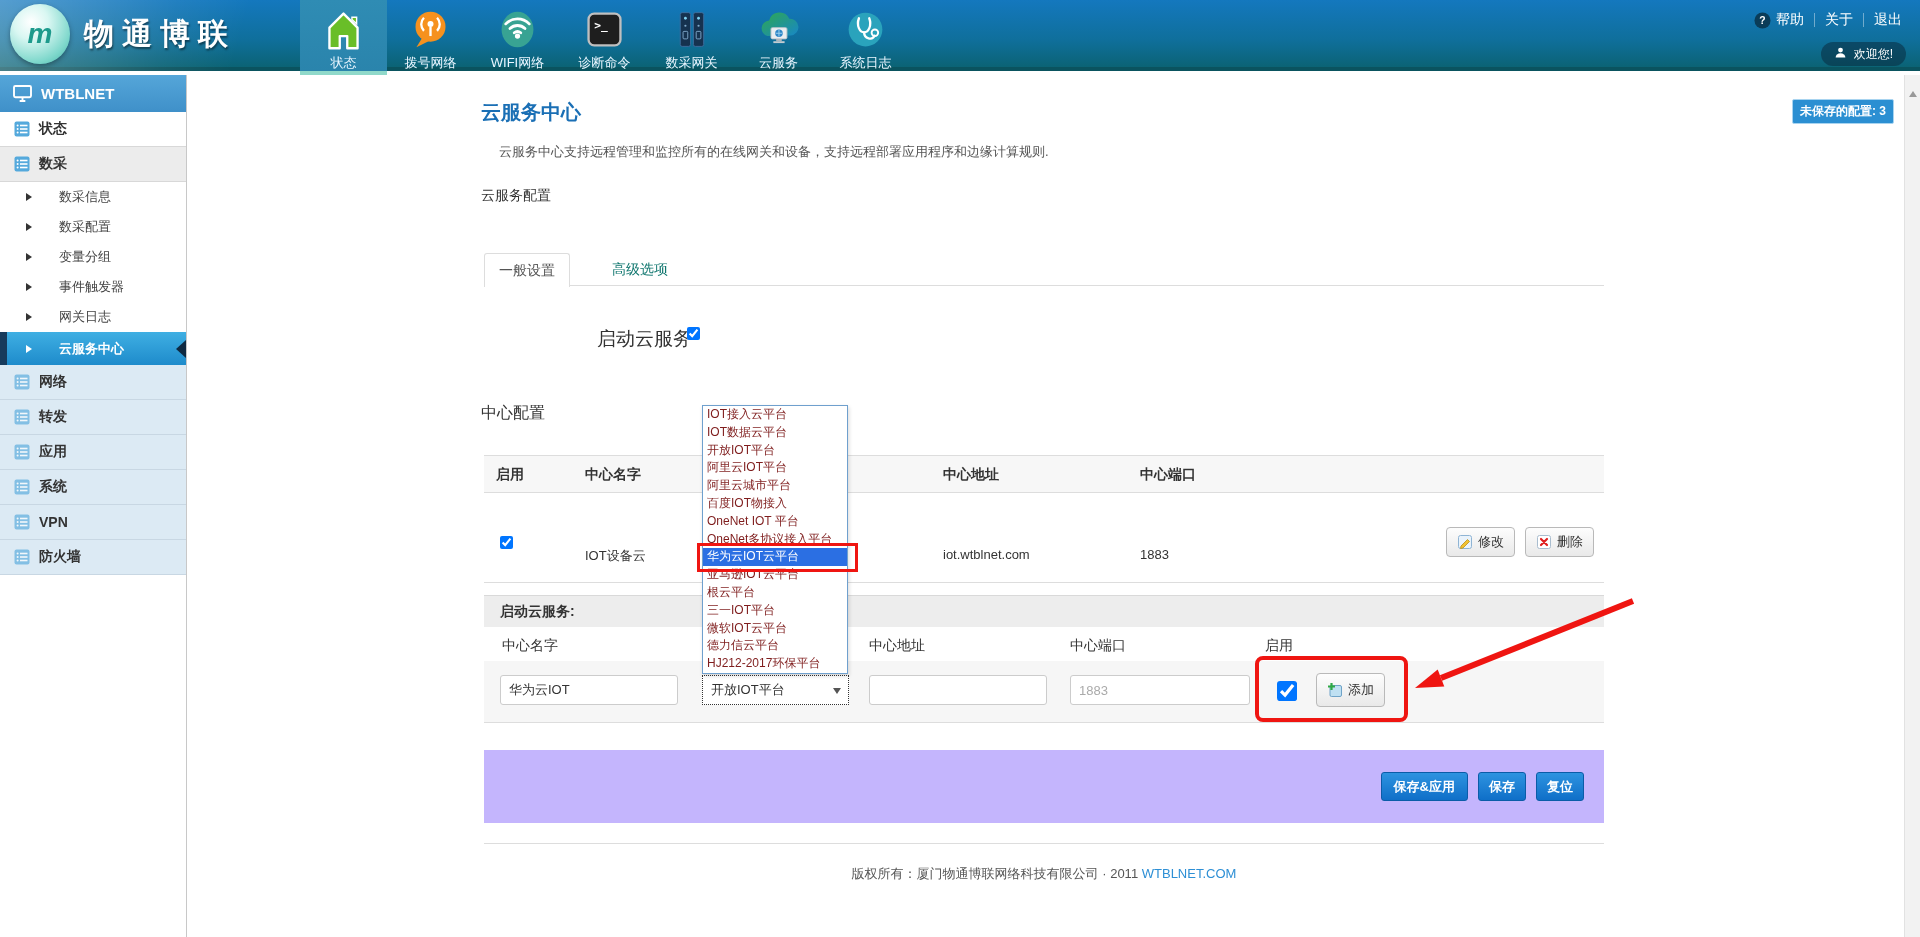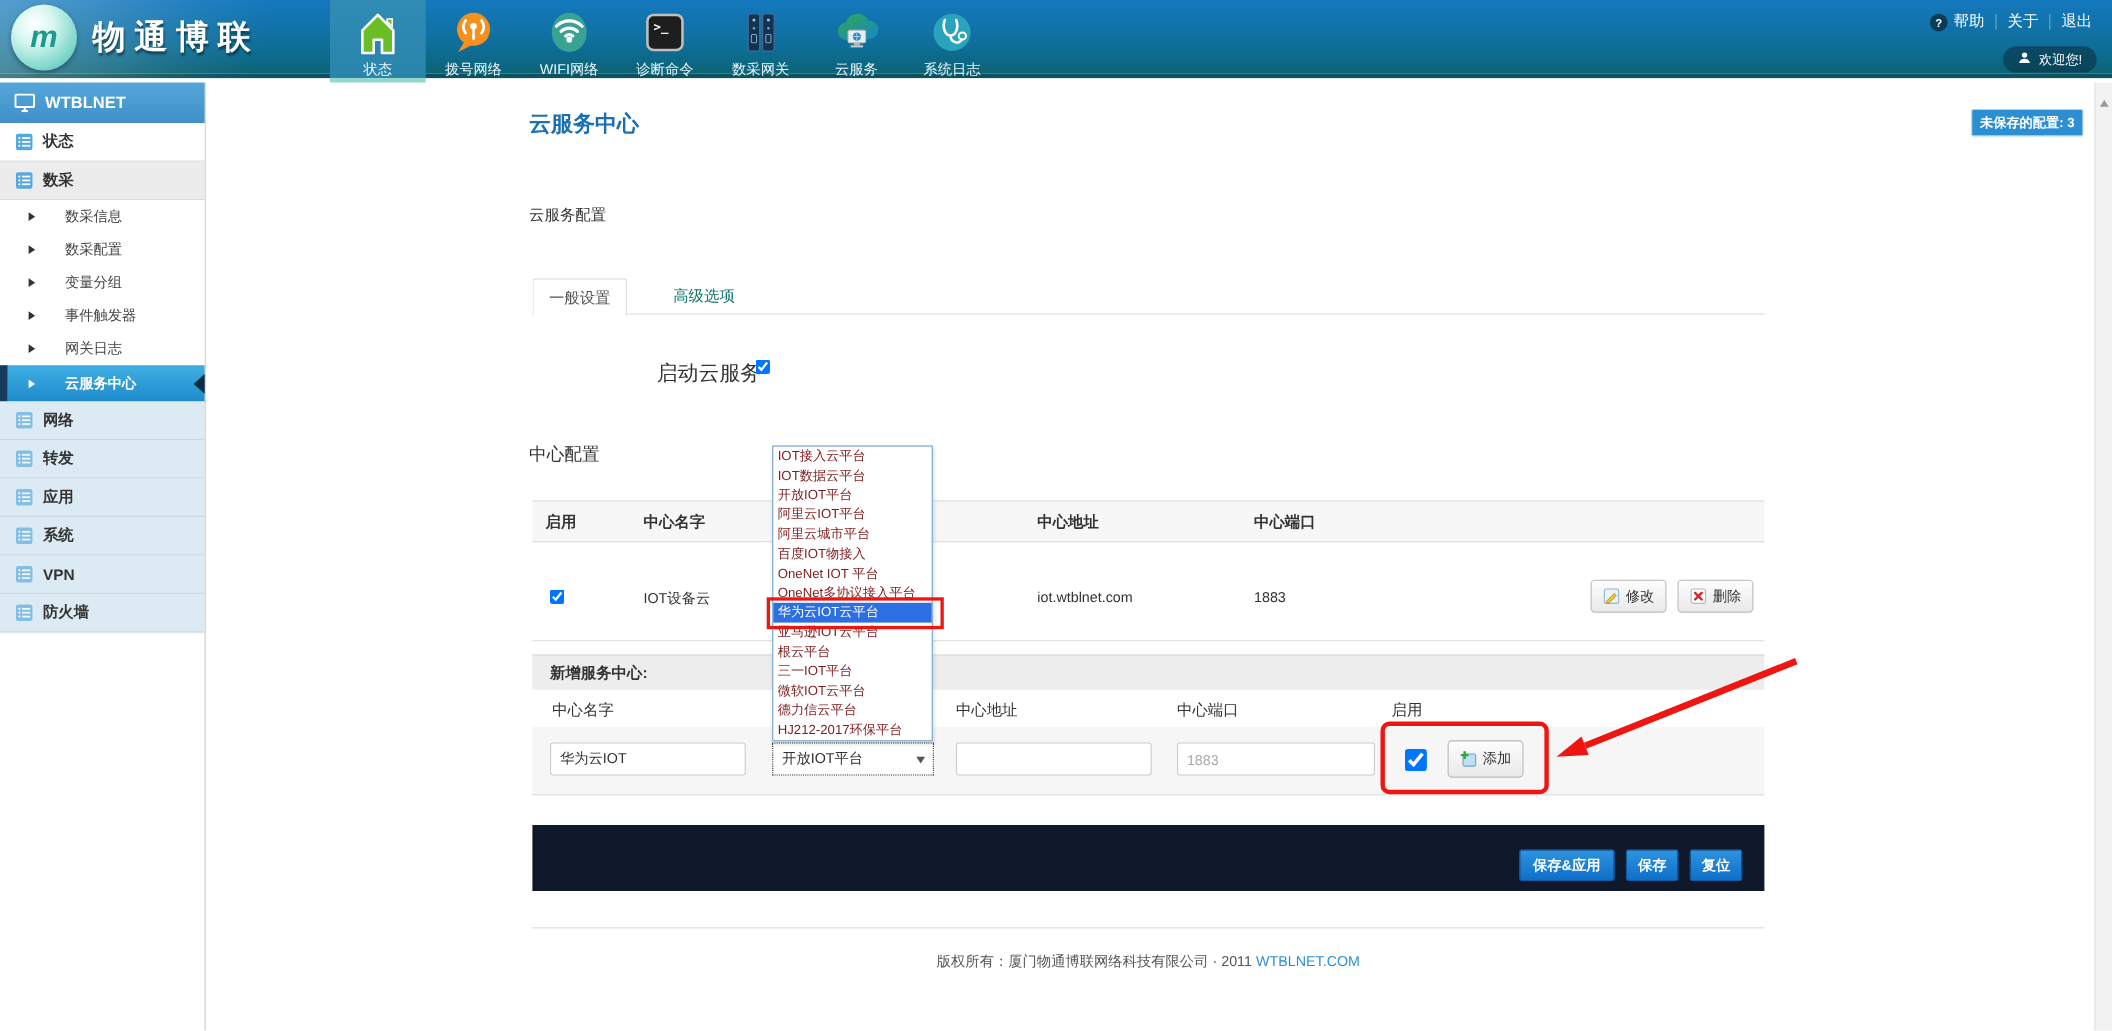--- a/index.html
+++ b/index.html
@@ -70,21 +70,21 @@
   .tab-active{left:0;top:0;width:86px;background:#fff;border:1px solid #DDD;border-bottom:none;color:#555;z-index:2;border-radius:3px 3px 0 0;}
   .tab-link{left:116px;top:0;width:80px;color:#0f766e;border:none;}
   .enable-label{position:absolute;left:410px;top:251px;font-size:19px;color:#333;}
   .enable-cb{position:absolute;left:496px;top:249px;}
   .tbl-title{position:absolute;left:294px;top:328px;font-size:16px;font-weight:normal;color:#333;margin:0;}
   .tbl-head{position:absolute;left:297px;top:380px;width:1120px;height:38px;background:#F7F7F7;
           border-top:1px solid #DDD;border-bottom:1px solid #DDD;font-weight:bold;font-size:14px;}
   .tbl-head span{position:absolute;top:10px;}
   .tbl-row{position:absolute;left:297px;top:428px;width:1120px;height:80px;border-bottom:1px solid #DDD;font-size:13px;}
   .c1{left:12px;} .c2{left:101px;} .c3{left:459px;} .c4{left:656px;}
-  .tbl-row .cell{position:absolute;top:32px;text-align:center;}
+  .tbl-row .cell{position:absolute;top:44px;text-align:center;}
   .tbl-row input{top:30px;position:absolute;}
   .row-actions{position:absolute;right:10px;top:24px;display:flex;gap:10px;}
   .gbtn{height:30px;display:inline-flex;align-items:center;gap:5px;padding:0 10px;font-size:13px;color:#333;
           background:linear-gradient(#FDFDFD,#E9E9E9);border:1px solid #B9B9B9;border-radius:4px;cursor:pointer;}
   .gbtn svg{width:16px;height:16px;}
   .add-band{position:absolute;left:297px;top:520px;width:1120px;height:32px;background:#EDEDED;
           border-top:1px solid #D9D9D9;display:flex;align-items:center;padding-left:16px;font-weight:bold;font-size:14px;}
   .add-labels{position:absolute;left:297px;top:556px;width:1120px;height:30px;font-size:14px;color:#333;}
   .add-labels span{position:absolute;top:6px;}
   .l1{left:18px;} .l2{left:385px;} .l3{left:586px;} .l4{left:781px;}
@@ -94,21 +94,21 @@
   .txt::placeholder{color:#AAA;}
   .in-name{left:16px;width:178px;}
   .in-addr{left:385px;width:178px;}
   .in-port{left:586px;width:180px;}
   .type-select{position:absolute;left:218px;top:14px;width:147px;height:30px;background:#fff;border:1px dotted #333;
           display:flex;align-items:center;padding:0 8px;font-size:13px;cursor:pointer;}
   .type-select .caret{position:absolute;right:7px;top:12px;width:0;height:0;
           border-left:4px solid transparent;border-right:4px solid transparent;border-top:6px solid #555;}
   .big-cb{position:absolute;left:789px;top:17px;transform:scale(1.55);transform-origin:left top;}
   .add-btn{position:absolute;left:832px;top:12px;height:34px;}
-  .action-band{position:absolute;left:297px;top:675px;width:1120px;height:60px;background:#0f172a;}
+  .action-band{position:absolute;left:297px;top:675px;width:1120px;height:73px;background:#c4b5fd;}
   .bbtn{position:absolute;top:22px;height:29px;padding:0 12px;background:linear-gradient(#2E93E0,#0F6FC8);
           border:1px solid #0B5CA8;border-radius:3px;color:#fff;font-weight:bold;font-size:13px;cursor:pointer;
           font-family:"Liberation Sans","DejaVu Sans",sans-serif;}
   .b-saveapply{right:136px;} .b-save{right:78px;width:48px;padding:0;} .b-reset{right:20px;width:48px;padding:0;}
   .divider2{position:absolute;left:297px;top:768px;width:1120px;border-top:1px solid #DDD;}
   .footer{position:absolute;left:297px;top:790px;width:1120px;text-align:center;font-size:13px;color:#555;}
   .footer a{color:#2D8FD5;text-decoration:none;cursor:pointer;}
 
   
   .dropdown{position:absolute;left:702px;top:405px;width:146px;background:#fff;border:1px solid #6FA0CE;z-index:50;
@@ -385,20 +385,21 @@
             </svg>
           </span>
           <span>防火墙</span>
         </li>
     </ul>
   </div>
 
   <div class="content">
     <div class="badge">未保存的配置: 3</div>
     <h1 class="page-title">云服务中心</h1>
+    <p class="page-desc">云服务中心支持远程管理和监控所有的在线网关和设备，支持远程部署应用程序和边缘计算规则.</p>
     <h2 class="sec-title">云服务配置</h2>
 
     <div class="tabs-row">
       <div class="tab tab-active">一般设置</div>
       <div class="tab tab-link">高级选项</div>
     </div>
 
     <span class="enable-label">启动云服务</span>
     <input class="enable-cb" type="checkbox" checked="" style="">
 
@@ -427,21 +428,21 @@
         <button class="gbtn">
           <svg viewBox="0 0 16 16">
               <rect x="1.5" y="1.5" width="13" height="13" rx="2" fill="#FFFFFF" stroke="#A9BDCF"></rect>
               <path d="M5 5 L11 11 M11 5 L5 11" stroke="#E02020" stroke-width="2.2" stroke-linecap="round"></path>
             </svg>
           <span>删除</span>
         </button>
       </span>
     </div>
 
-    <div class="add-band">新增服务中心:</div>
+    <div class="add-band">启动云服务:</div>
 
     <div class="add-labels">
       <span class="l1">中心名字</span>
       <span class="l2">中心地址</span>
       <span class="l3">中心端口</span>
       <span class="l4">启用</span>
     </div>
 
     <div class="add-inputs">
       <input class="txt in-name" type="text" value="华为云IOT" style="">

